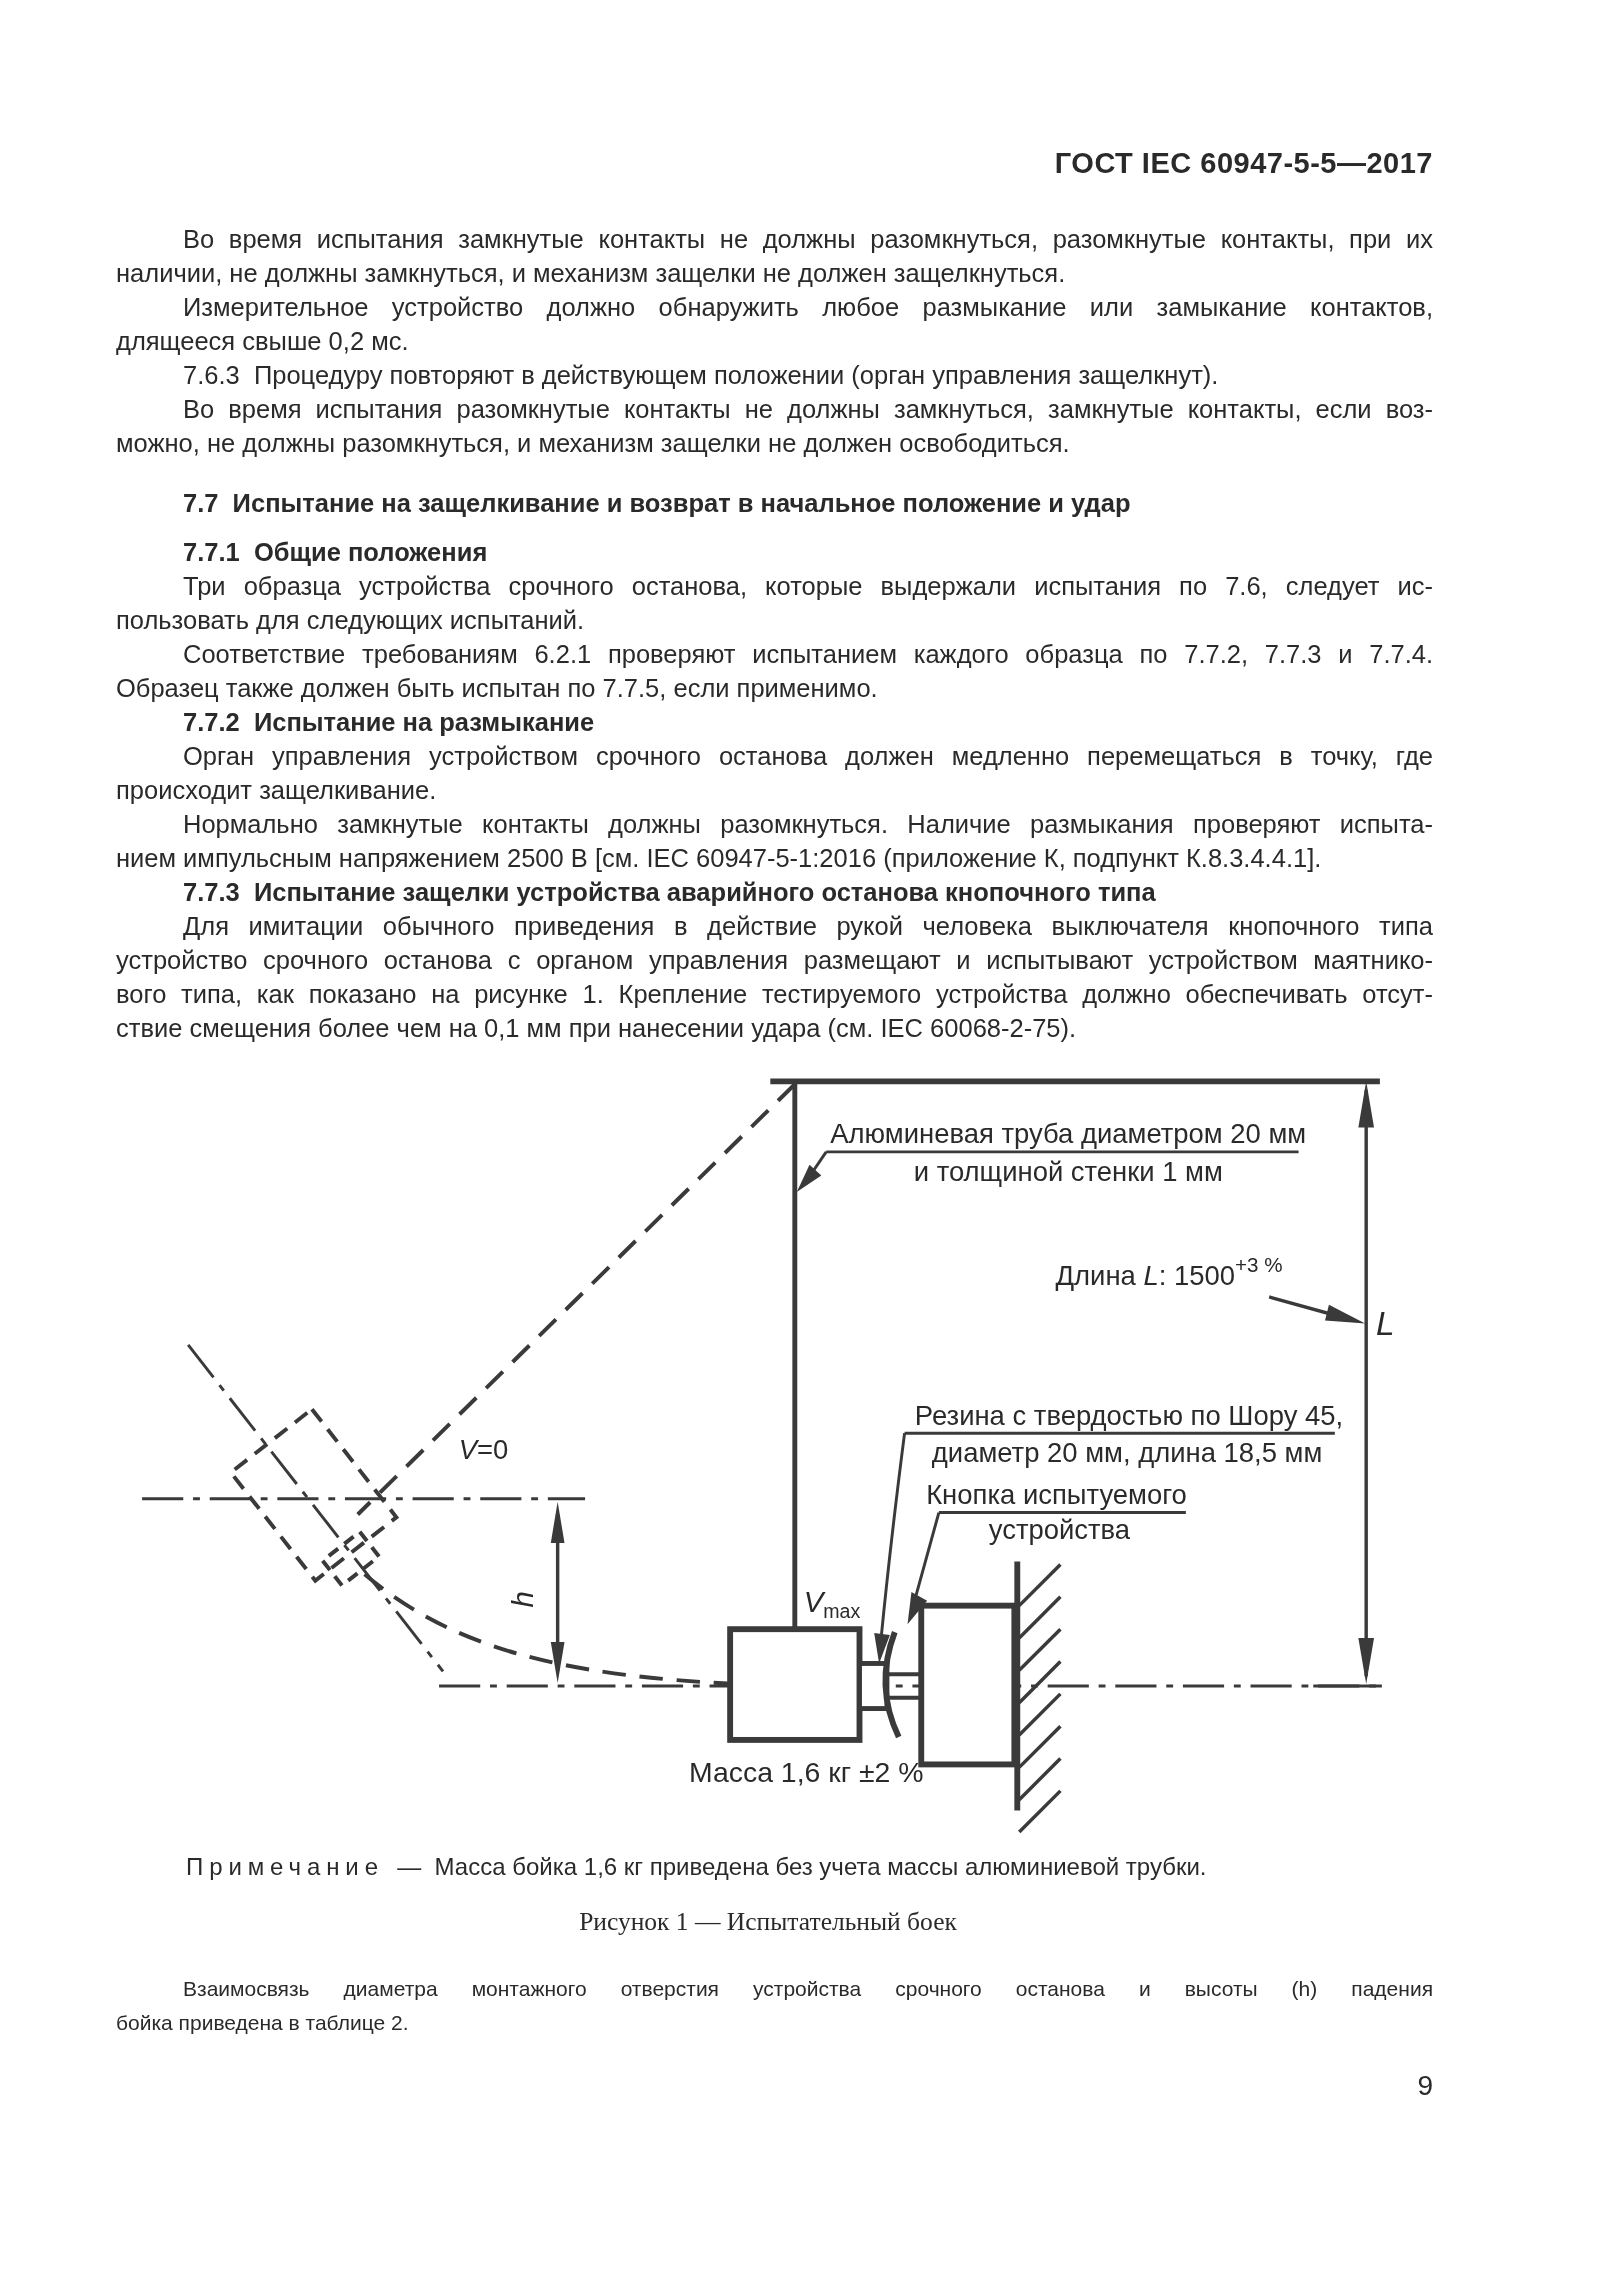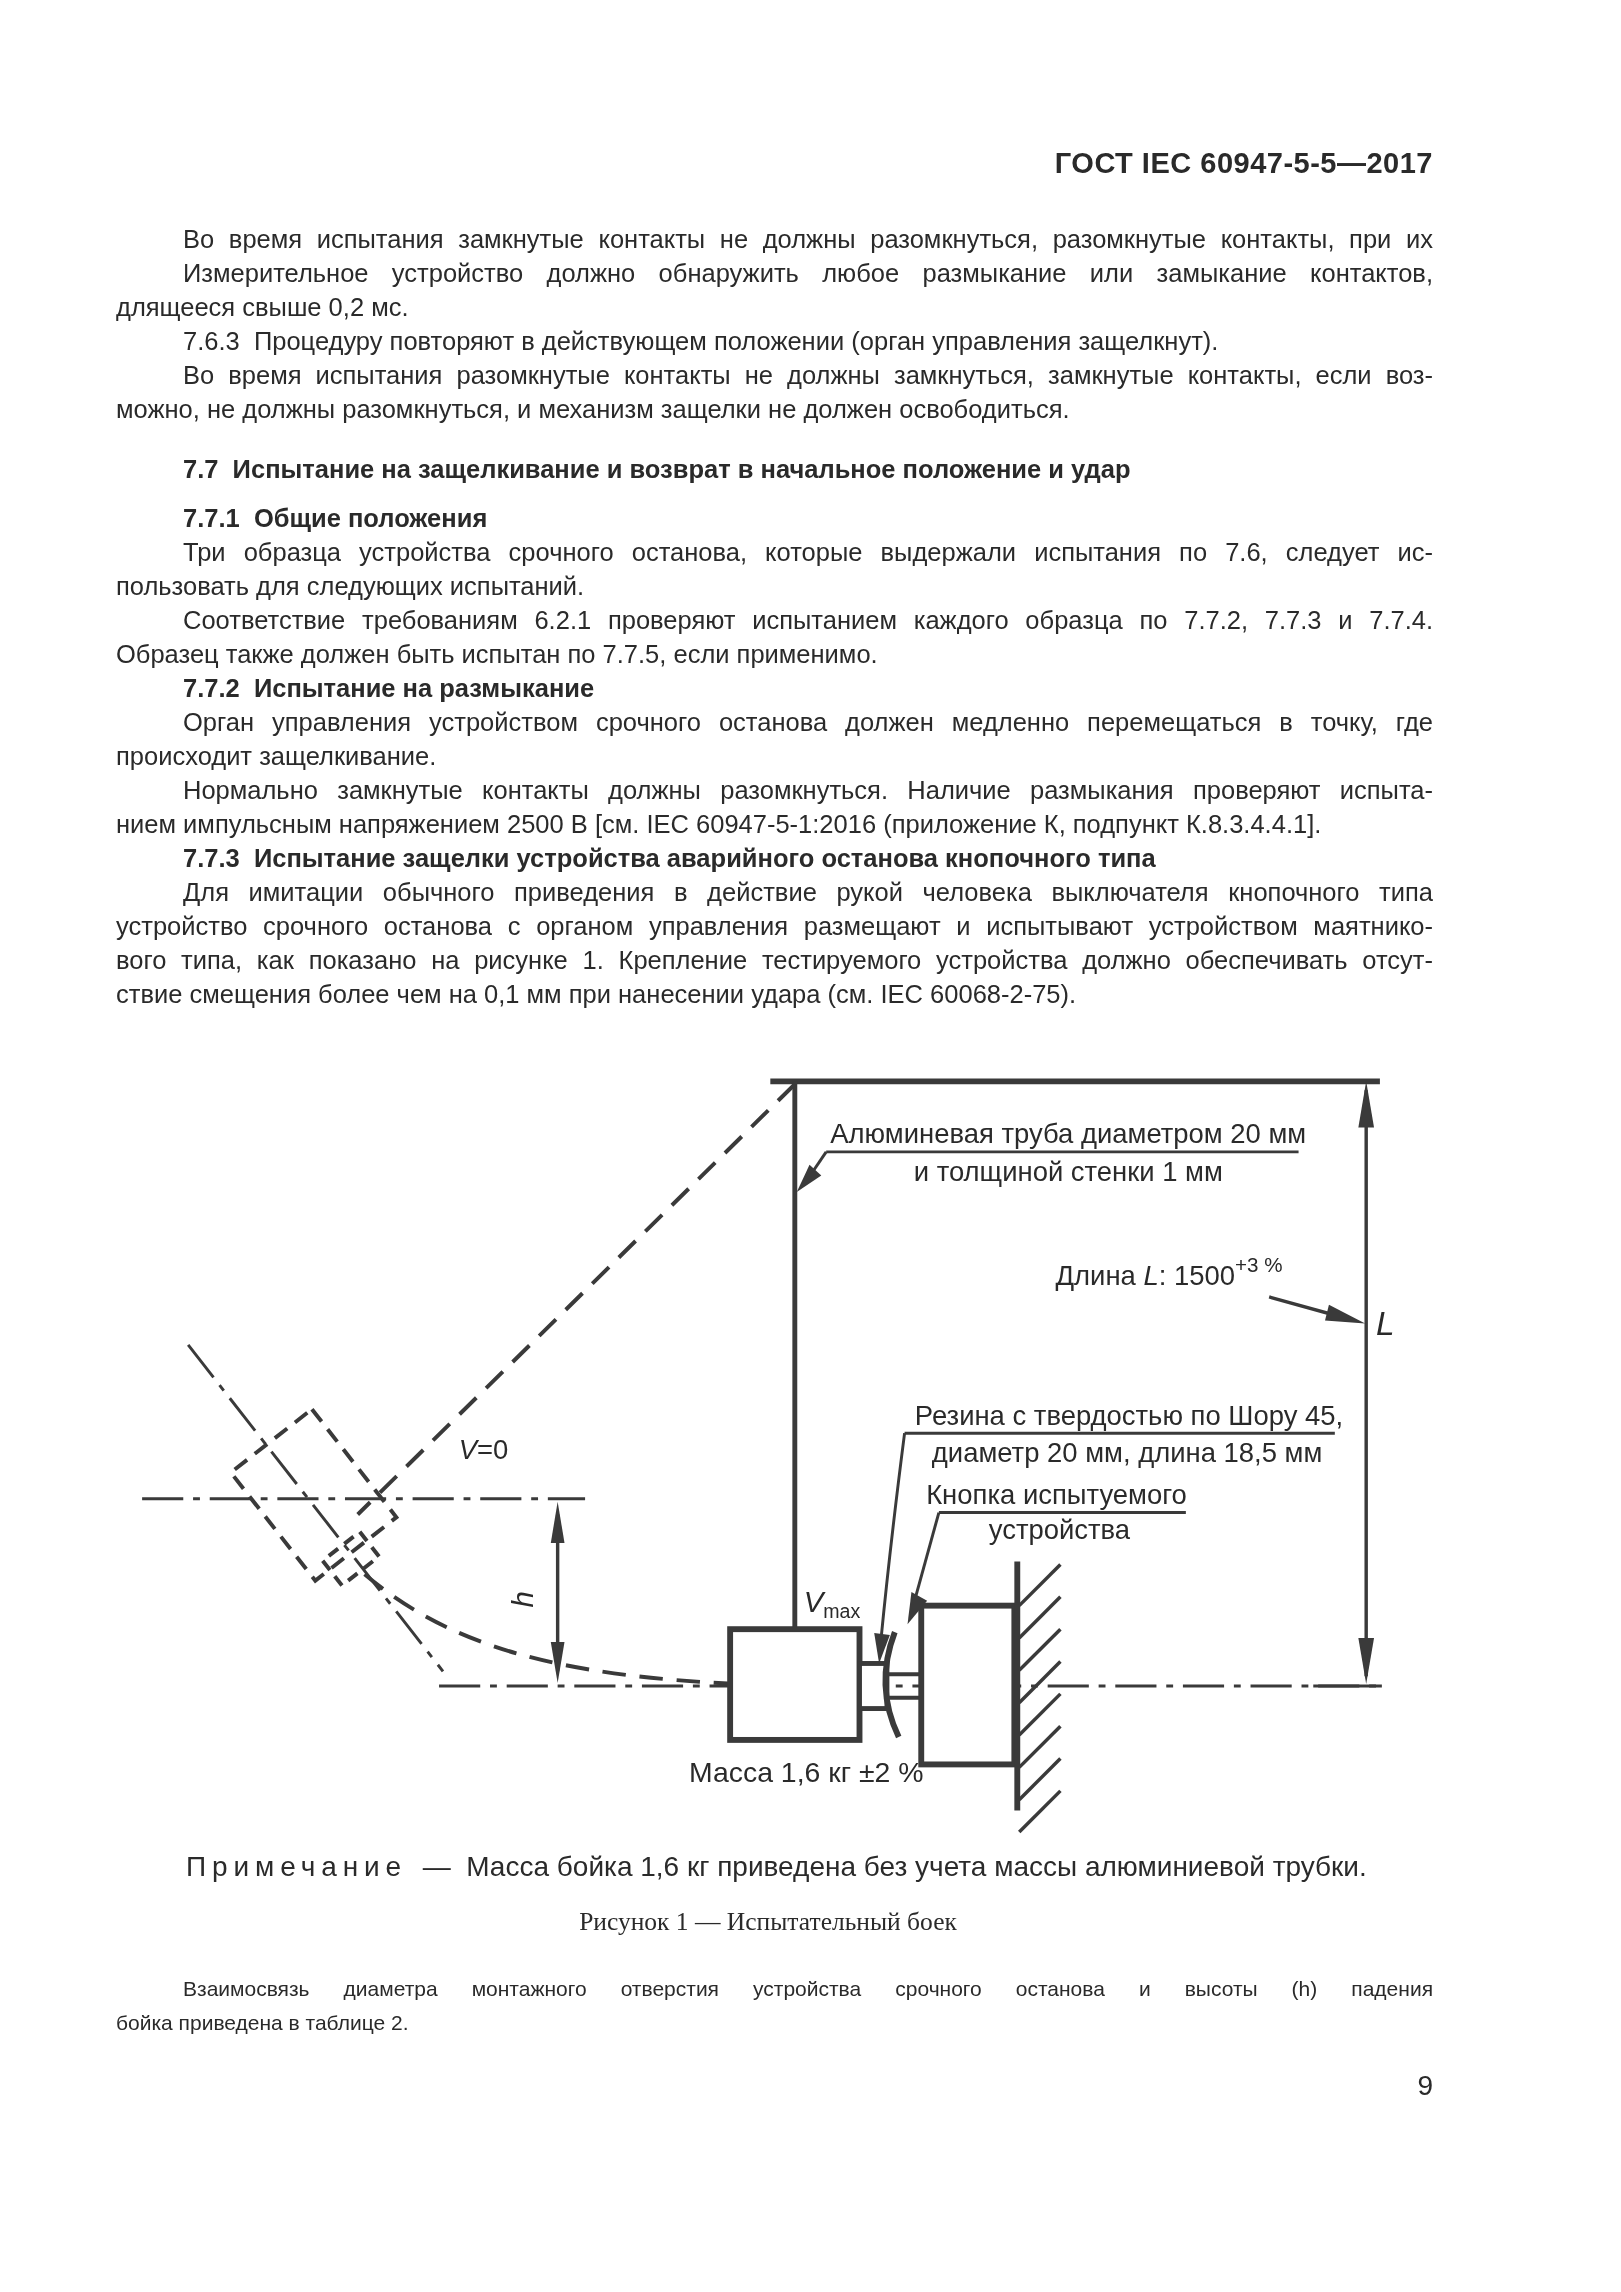--- a/index.html
+++ b/index.html
@@ -18,21 +18,21 @@
   .block.h-section{ margin-top:25.5px; font-weight:bold; }
   .block.h-sub{ margin-top:15.7px; font-weight:bold; }
   .block.h{ font-weight:bold; }
   .line{ white-space:pre-wrap; min-height:34px; }
   .line.jl{ text-align:justify; text-align-last:justify; }
   .line.ll{ text-align:left; }
   .line.first{ text-indent:67px; }
   svg text{ fill:var(--ink); font-family:"Liberation Sans", sans-serif; }
   .fig-note{
     position:absolute; top:1852px; left:186px; width:1235px;
-    font-size:28px; line-height:29px;
+    font-size:24px; line-height:29px;
   }
   .fig-note .spread{ letter-spacing:5.9px; }
   .fig-caption{
     position:absolute; top:1907px; left:116px; width:1304px;
     text-align:center; font-size:25.5px;font-family:Liberation Serif, serif;
   }
   #tail{ position:absolute; top:1972px; left:116px; width:1317px;
     font-size:21px; line-height:34px; }
   .page-num{
     position:absolute; top:2070px; left:1353px; width:80px;
@@ -42,20 +42,21 @@
 </head>
 <body>
 
 <div class="page" style="--ink: #2a2a2a; --line: #3a3a3a; --paper: #ffffff;">
 
   <div class="doc-header">ГОСТ IEC 60947-5-5—2017</div>
 
   <div id="flow">
       <div class="block p">
         <div class="line jl first">Во время испытания замкнутые контакты не должны разомкнуться, разомкнутые контакты, при их</div>
+        <div class="line ll">наличии, не должны замкнуться, и механизм защелки не должен защелкнуться.</div>
       </div>
       <div class="block p">
         <div class="line jl first">Измерительное устройство должно обнаружить любое размыкание или замыкание контактов,</div>
         <div class="line ll">длящееся свыше 0,2 мс.</div>
       </div>
       <div class="block p">
         <div class="line ll first">7.6.3  Процедуру повторяют в действующем положении (орган управления защелкнут).</div>
       </div>
       <div class="block p">
         <div class="line jl first">Во время испытания разомкнутые контакты не должны замкнуться, замкнутые контакты, если воз-</div>

